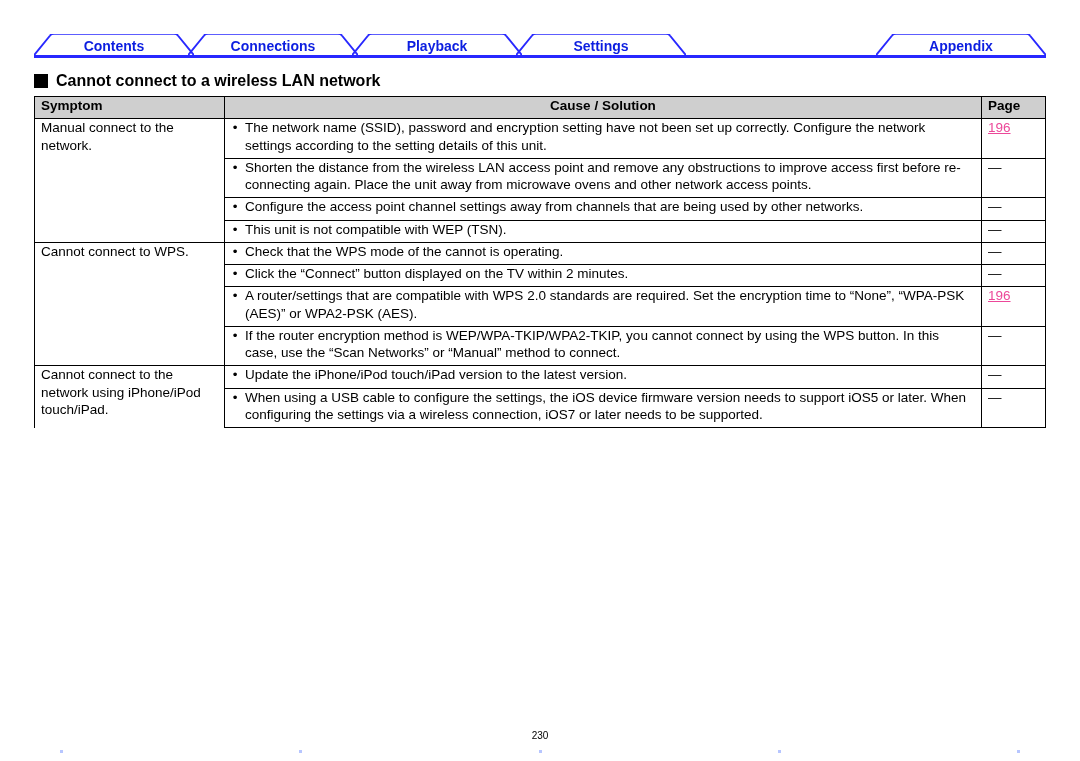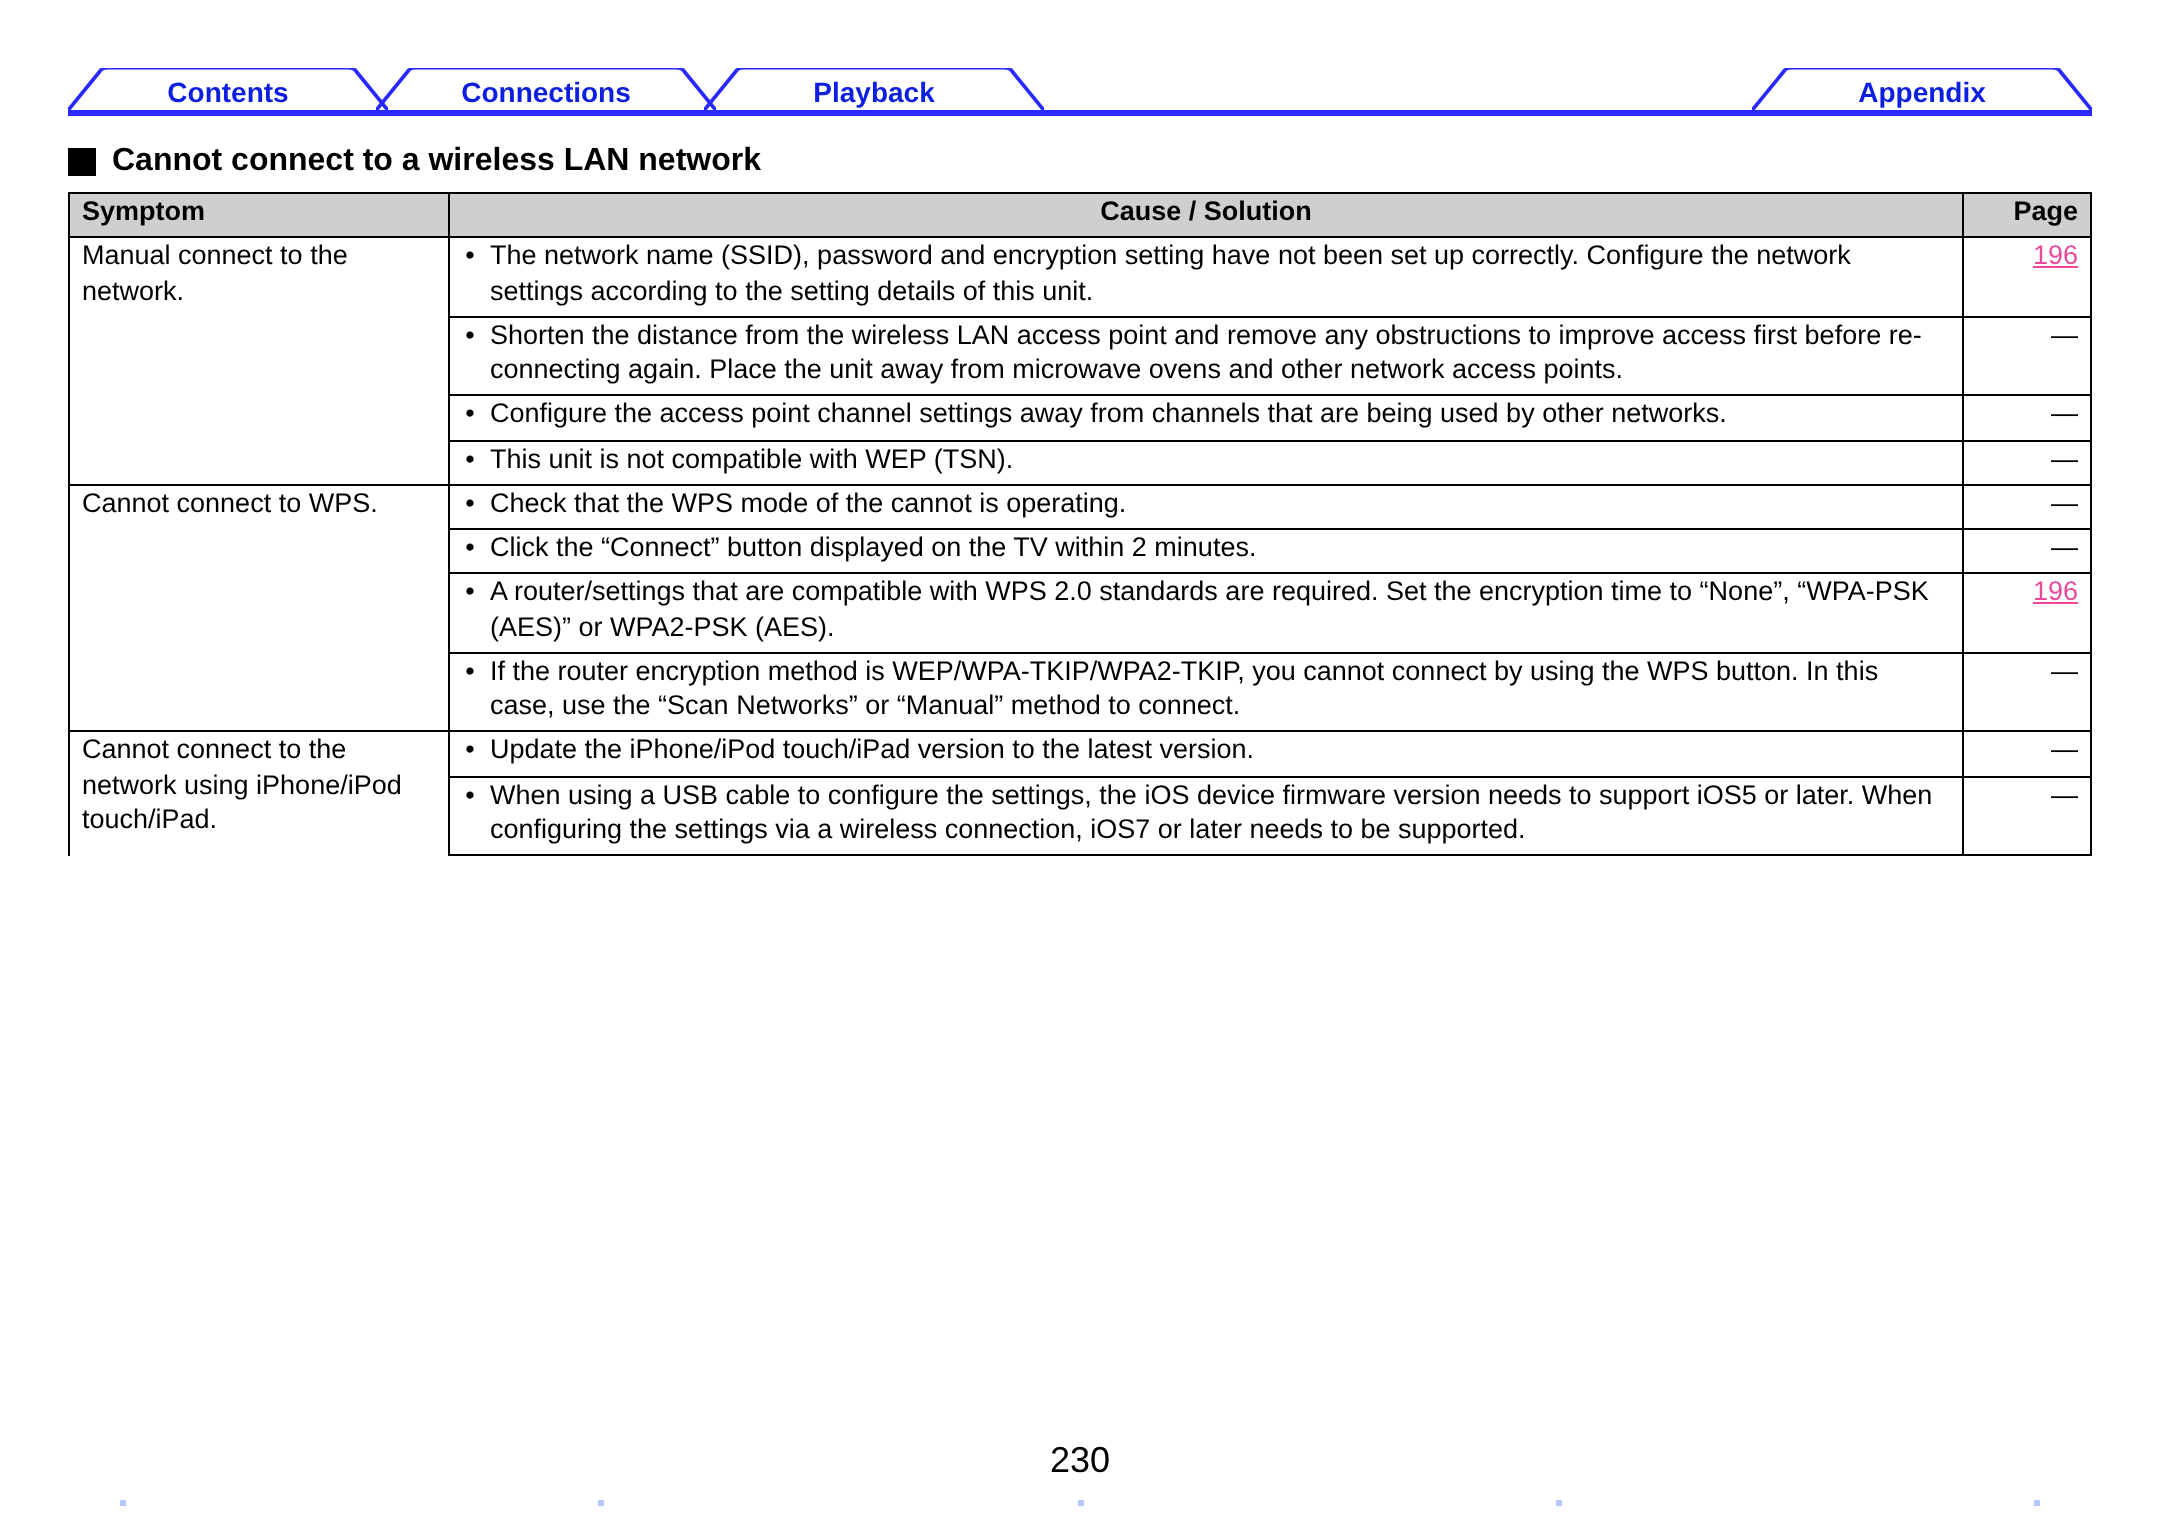--- a/index.html
+++ b/index.html
@@ -41,21 +41,21 @@
     font-size: 13.5px;
     line-height: 1.28;
   }
   table.trouble th, table.trouble td {
     border: 1px solid #000;
     padding: 0 6px 4px 6px;
     vertical-align: top;
     text-align: left;
   }
   table.trouble th { background: #cfcfcf; font-weight: bold; }
-  table.trouble th.page-h, table.trouble td.page { text-align: right; }
+  table.trouble th.page-h, table.trouble td.page { text-align: left; }
   table.trouble th.cause-h { text-align: center; }
   table.trouble col.sym   { width: 190px; }
   table.trouble col.cause { }
   table.trouble col.page  { width: 64px; }
 
   
   .bline { display: flex; gap: 6px; }
   .bline .dot { flex: 0 0 8px; text-align: center; line-height: 1.28; }
   .bline .txt { flex: 1 1 auto; }
 
@@ -68,21 +68,21 @@
   tr.has-cont-below > td { border-bottom: 0; }
 
   
 
   
   .footer-pagenum {
     position: absolute;
     bottom: 20px;
     left: 0; right: 0;
     text-align: center;
-    font-size: 18px;
+    font-size: 10px;
   }
 
   
   .bottom-dots {
     position: absolute;
     bottom: 8px;
     left: 60px; right: 60px;
     display: flex;
     justify-content: space-between;
   }
@@ -106,20 +106,26 @@
       <svg viewBox="0 0 170 28" preserveAspectRatio="none">
           <path d="M0 27 L16 2 Q17 0 20 0 L150 0 Q153 0 154 2 L170 27" fill="none" stroke="#2828ff" stroke-width="2"></path>
         </svg>
       <span>Connections</span>
     </div>
     <div class="tab playback">
       <svg viewBox="0 0 170 28" preserveAspectRatio="none">
           <path d="M0 27 L16 2 Q17 0 20 0 L150 0 Q153 0 154 2 L170 27" fill="none" stroke="#2828ff" stroke-width="2"></path>
         </svg>
       <span>Playback</span>
+    </div>
+    <div class="tab settings">
+      <svg viewBox="0 0 170 28" preserveAspectRatio="none">
+          <path d="M0 27 L16 2 Q17 0 20 0 L150 0 Q153 0 154 2 L170 27" fill="none" stroke="#2828ff" stroke-width="2"></path>
+        </svg>
+      <span>Settings</span>
     </div>
     <div class="spacer"></div>
     <div class="tab appendix">
       <svg viewBox="0 0 170 28" preserveAspectRatio="none">
           <path d="M0 27 L16 2 Q17 0 20 0 L150 0 Q153 0 154 2 L170 27" fill="none" stroke="#2828ff" stroke-width="2"></path>
         </svg>
       <span>Appendix</span>
     </div>
   </div>
   <div class="tabline"></div>

